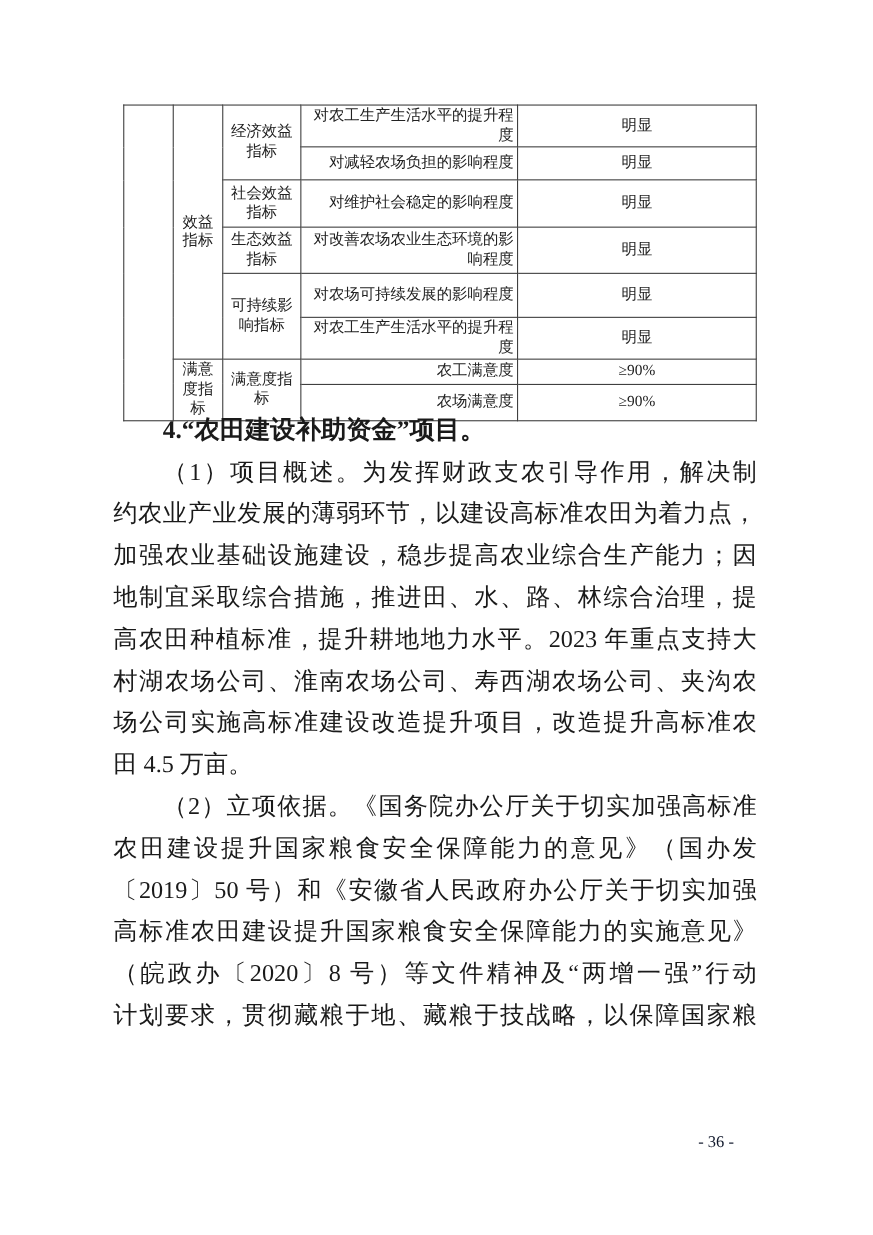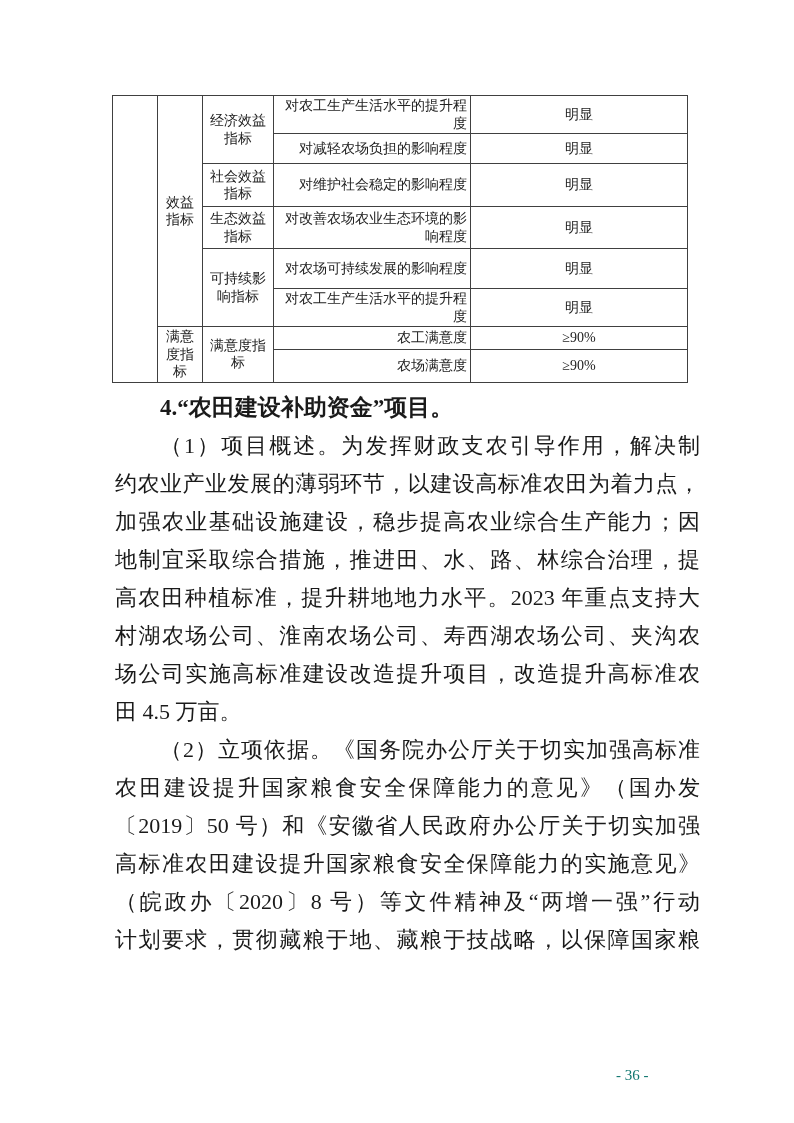--- a/index.html
+++ b/index.html
@@ -40,24 +40,23 @@
   }
   td.gc { text-align: center; }
   td.dc { text-align: right; padding-left: 5px; padding-right: 3px; }
   td.vc { text-align: center; }
   td.c1 { background: #ffffff; }
 
   
   .docbody {
     position: absolute;
     left: 103px;
-    top: 389px;
+    top: 372px;
     width: 585px;
     font-size: 22px;
-    margin-left: 12px;
   }
   .bline {
     height: 38px;
     line-height: 38px;
     text-align: justify;
     text-align-last: justify;
     box-sizing: border-box;
     width: 100%;
     overflow: hidden;
     white-space: nowrap;
@@ -76,23 +75,23 @@
   }
 
   
   .pagenum {
     position: absolute;
     left: 616px;
     top: 1028px;
     width: 70px;
     height: 22px;
     line-height: 22px;
+    text-align: center;
     font-size: 15px;
-    color: #0f766e;
-    margin-top: 36px;
+    color: #0f172a;
   }
 </style>
 </head>
 <body>
 
 <div class="page">
 
   <div class="tablewrap">
     <table>
       <colgroup>

